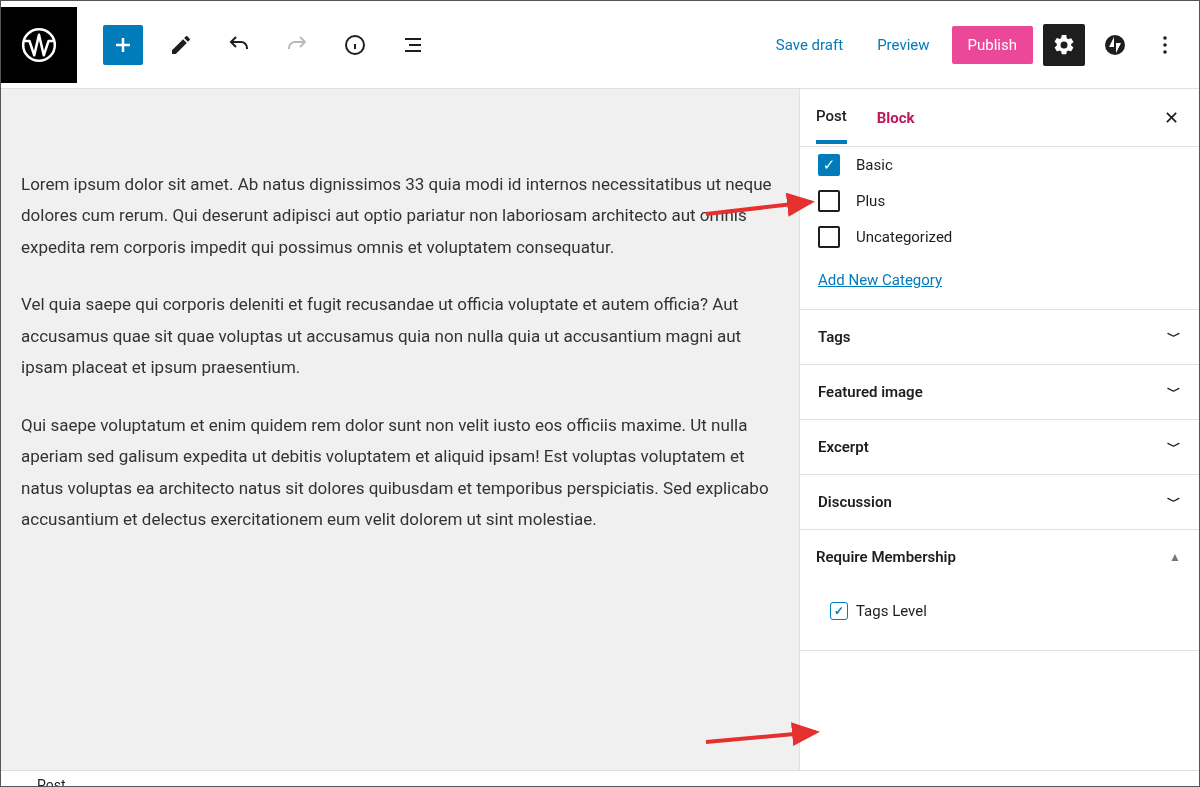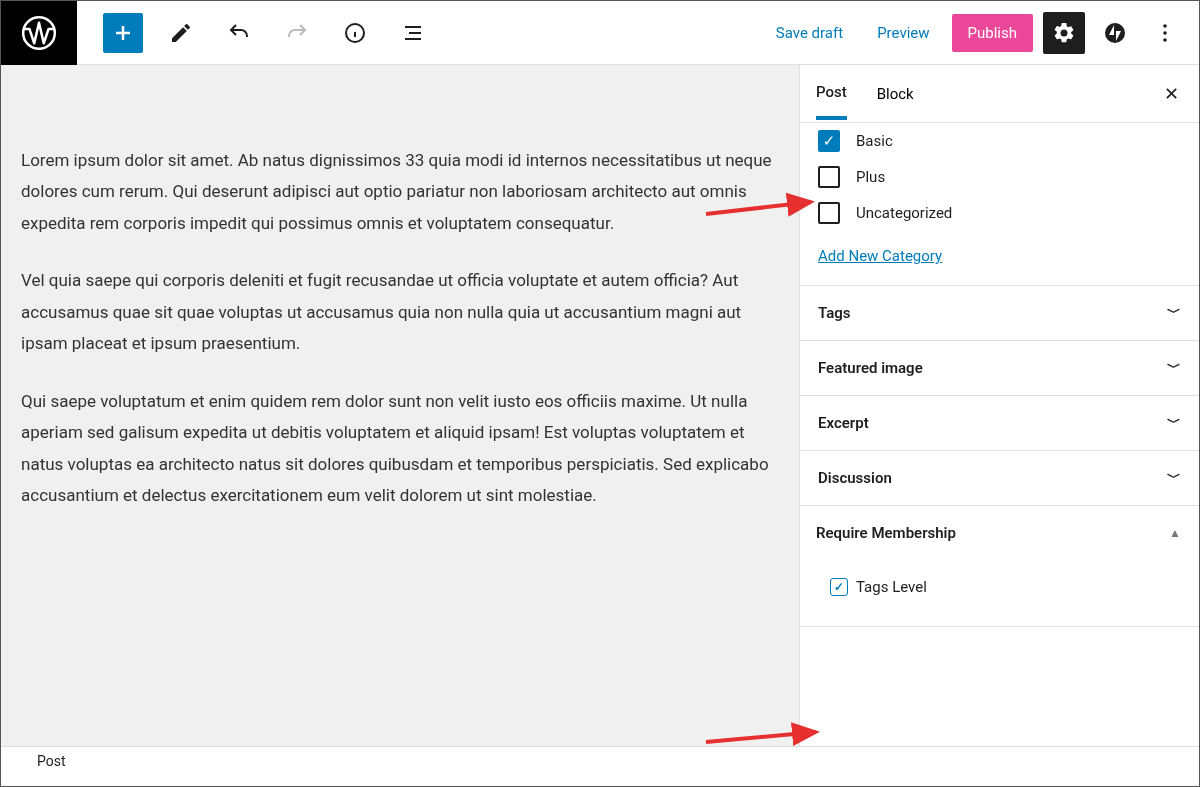--- a/index.html
+++ b/index.html
@@ -9,21 +9,21 @@
     color: #1e1e1e;
     width: 1200px;
     height: 787px;
     border: 1px solid #555;
     background: #fff;
     overflow: hidden;
     position: relative;
   }
   
   .topbar {
-    height: 64px;
+    height: 88px;
     display: flex;
     align-items: center;
     border-bottom: 1px solid #e0e0e0;
     background: #fff;
   }
   .wp-logo {
     width: 76px;
     height: 76px;
     background: #000;
     display: flex;
@@ -131,22 +131,22 @@
     display: flex;
     align-items: center;
     border-bottom: 1px solid #e0e0e0;
     padding: 0 16px;
     height: 58px;
   }
   .sb-tab {
     padding: 16px 0;
     margin-right: 30px;
     font-size: 15px;
-    font-weight: 400;
-    color: #000000;
+    font-weight: 700;
+    color: #be185d;
     cursor: pointer;
   }
   .sb-tab.active {
     color: #1e1e1e;
     border-bottom: 4px solid #007cba;
     padding-bottom: 15px;
     font-weight: 500;
   }
   .sb-tabs-spacer { flex: 1; }
   .sb-close {

